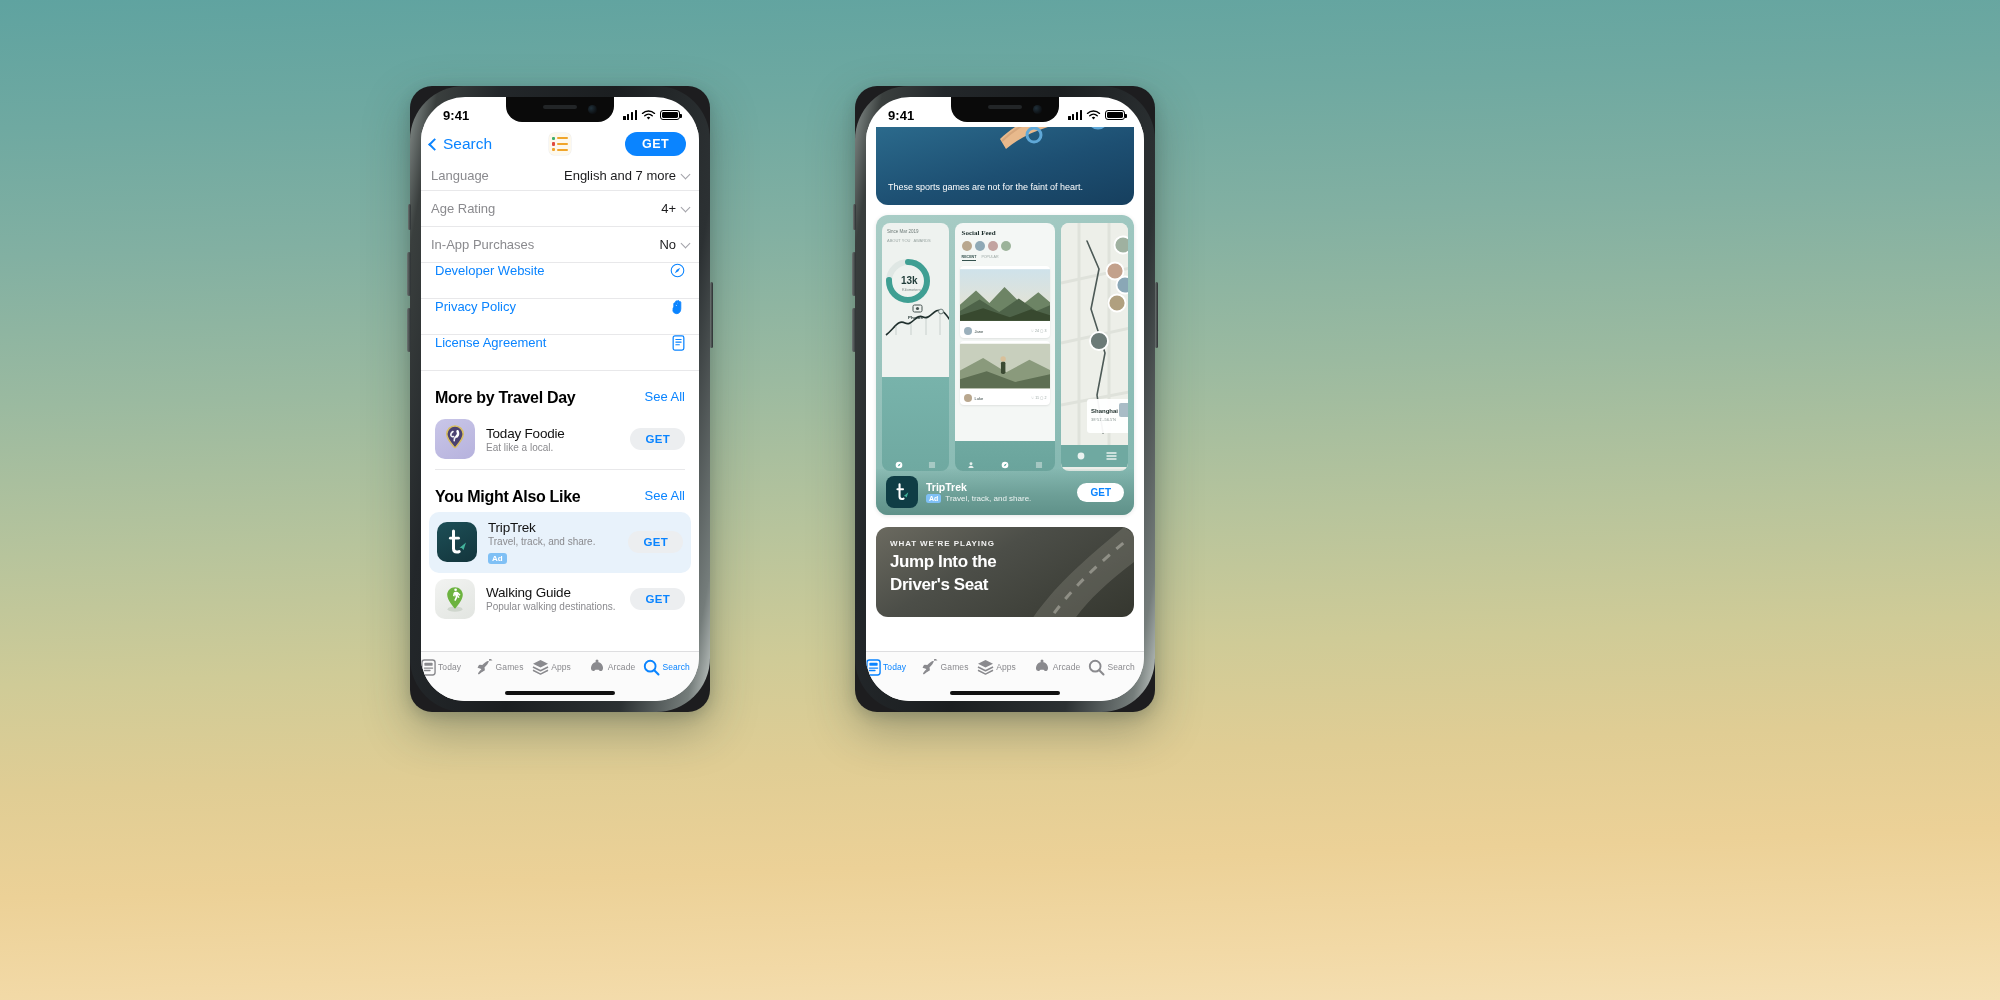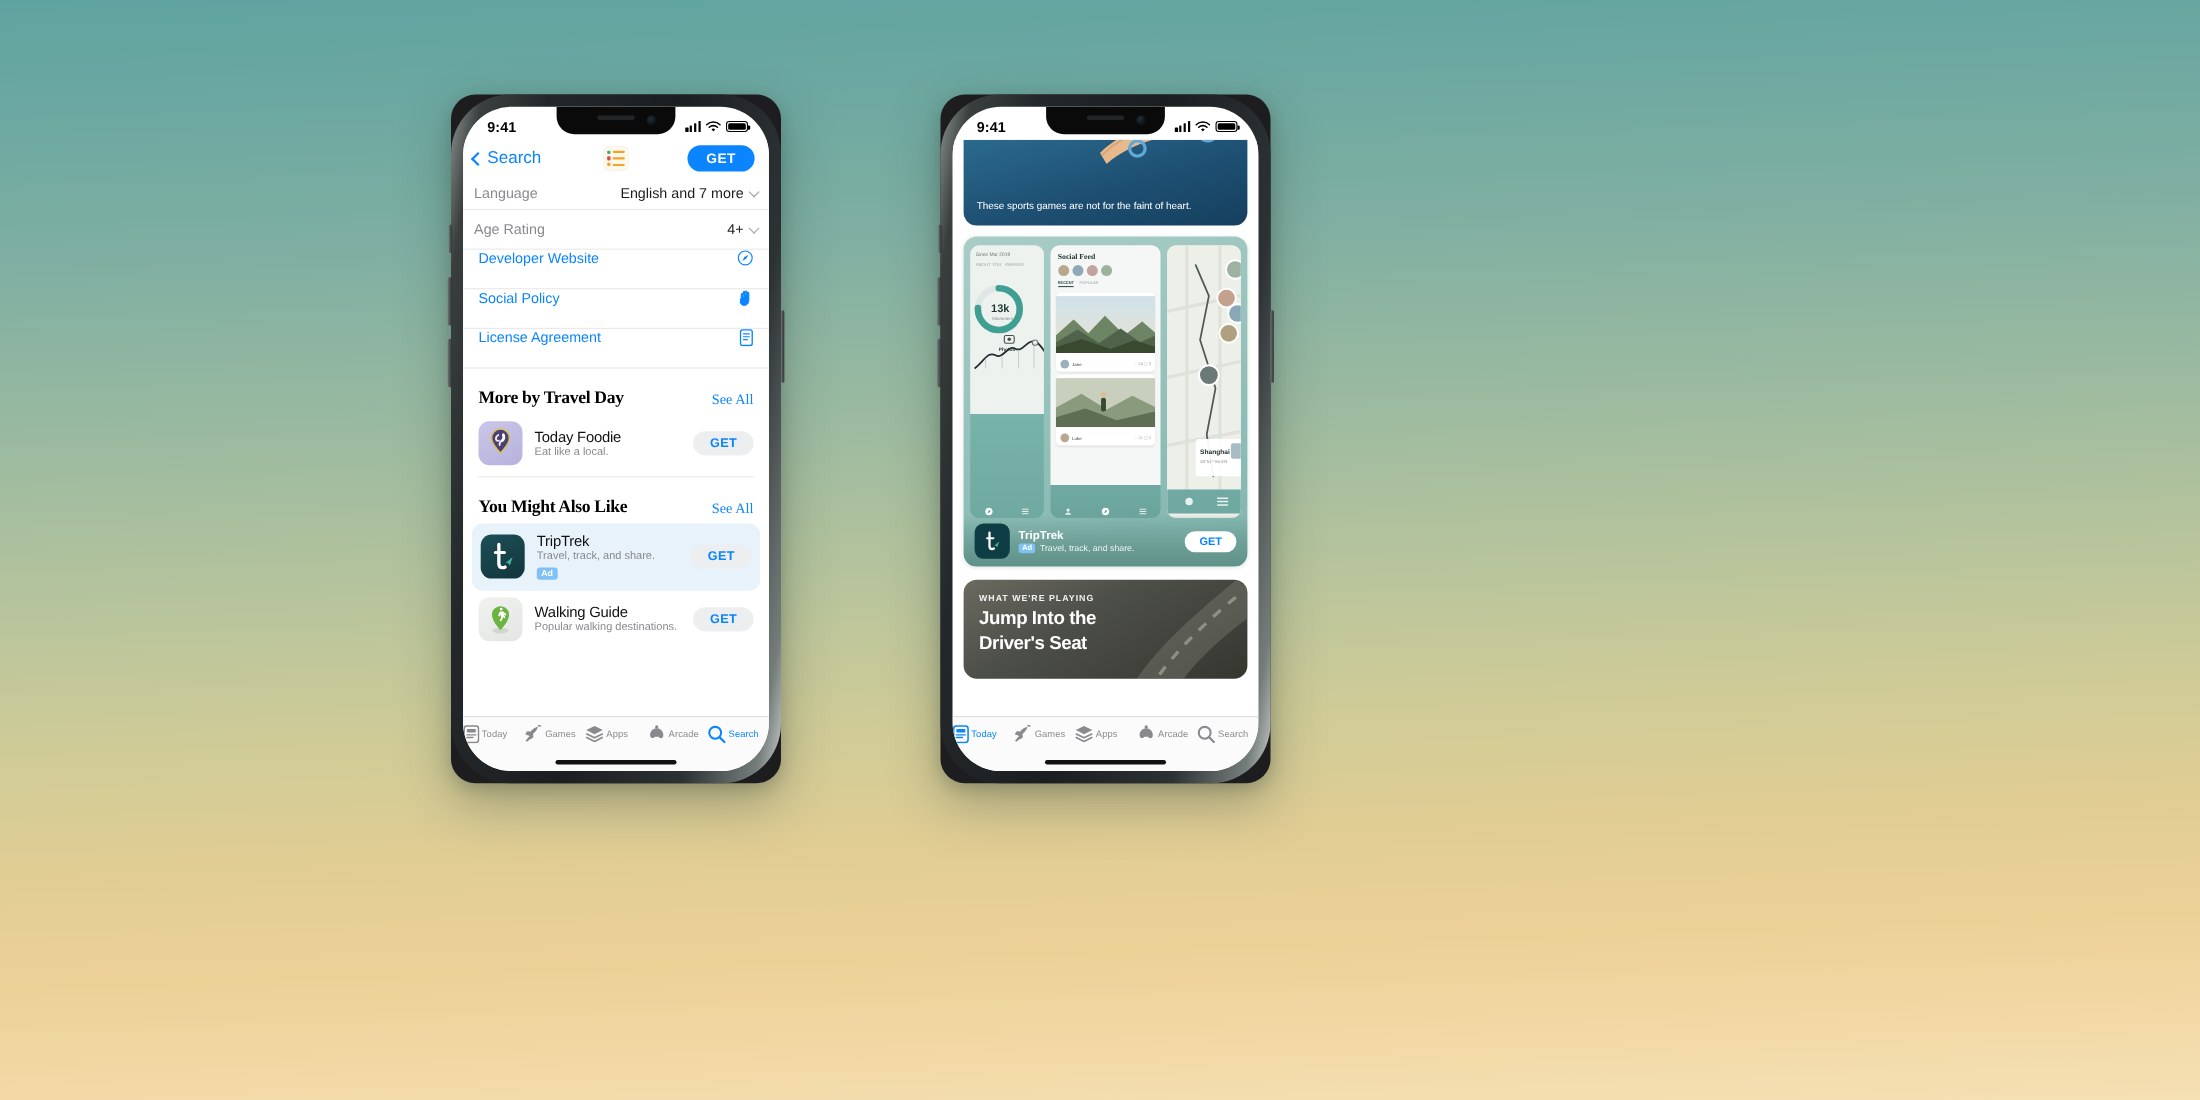--- a/index.html
+++ b/index.html
@@ -117,21 +117,21 @@
   }
   .info-row:first-child { height: 30px; }
   .info-label { color:#8a8a8e; }
   .info-value { margin-left:auto; color:#1c1c1e; display:flex; align-items:center; gap:6px; }
   .chev-dn { width:7px;height:7px;border-right:1.6px solid #a2a2a8;border-bottom:1.6px solid #a2a2a8;
     transform:rotate(45deg); margin-top:-3px;}
   .link-row { display:flex; padding:0 14px; height:36px;
     border-bottom:.8px solid #e8e8ea; font-size:13px; color:#0a84ff; cursor:pointer;}
   .link-row .ico { margin-left:auto; }
 
-  .sec-head { display:flex; align-items:flex-end; padding: 18px 14px 6px; font-family: Liberation Serif, serif; }
+  .sec-head { display:flex; align-items:flex-start; padding: 18px 14px 6px; }
   .sec-title { font-size:16px; font-weight:700; color:#000; letter-spacing:-.3px;}
   .see-all { margin-left:auto; font-size:13px; color:#0a84ff; cursor:pointer;}
 
   .app-row { display:flex; align-items:center; gap:11px; padding: 6px 14px 10px; }
   .app-row.highlight { background:#e8f2fb; border-radius:10px; margin: 0 8px; padding: 8px 8px; }
   .app-icon { width:40px;height:40px;border-radius:10px;flex:none;position:relative;overflow:hidden;}
   .app-meta { min-width:0; flex:1;}
   .app-name { font-size:13.5px; color:#111; letter-spacing:-.2px; }
   .app-sub { font-size:10px; color:#8a8a8e; margin-top:1px;}
   .ad-badge { display:inline-block; margin-top:3px; background:#7fc0f5; color:#fff;
@@ -270,33 +270,40 @@
       </div>
 
       <div class="info-row">
         <span class="info-label">Age Rating</span>
         <span class="info-value">
           <span>4+</span>
           <span class="chev-dn"></span>
         </span>
       </div>
 
+      <div class="info-row">
+        <span class="info-label">In-App Purchases</span>
+        <span class="info-value">
+          <span>No</span>
+          <span class="chev-dn"></span>
+        </span>
+      </div>
 
       <div class="link-row">
         <span>Developer Website</span>
         <span class="ico">
           <svg width="15" height="15" viewBox="0 0 20 20">
             <circle cx="10" cy="10" r="8.4" fill="none" stroke="#0a84ff" stroke-width="1.4"></circle>
             <path d="M13.6 6.4 8.9 8.9 6.4 13.6 11.1 11.1z" fill="#0a84ff"></path>
           </svg>
         </span>
       </div>
 
       <div class="link-row">
-        <span>Social Policy</span>
+        <span>Privacy Policy</span>
         <span class="ico">
           <svg width="14" height="16" viewBox="0 0 16 18">
             <path d="M3.2 9.6V5.2a1 1 0 0 1 2 0v3.2m0-3.2V3a1 1 0 0 1 2 0v5.2m0-5.2V2.6a1 1 0 0 1 2 0v5.6m0-4.4a1 1 0 0 1 2 0V11c0 3.4-2 5.6-4.6 5.6-2.3 0-3.6-1.1-4.4-3L2.4 11c-.4-.9.3-1.7 1.2-1.4" fill="#0a84ff" stroke="#0a84ff" stroke-width="1" stroke-linejoin="round"></path>
           </svg>
         </span>
       </div>
 
       <div class="link-row">
         <span>License Agreement</span>
         <span class="ico">

